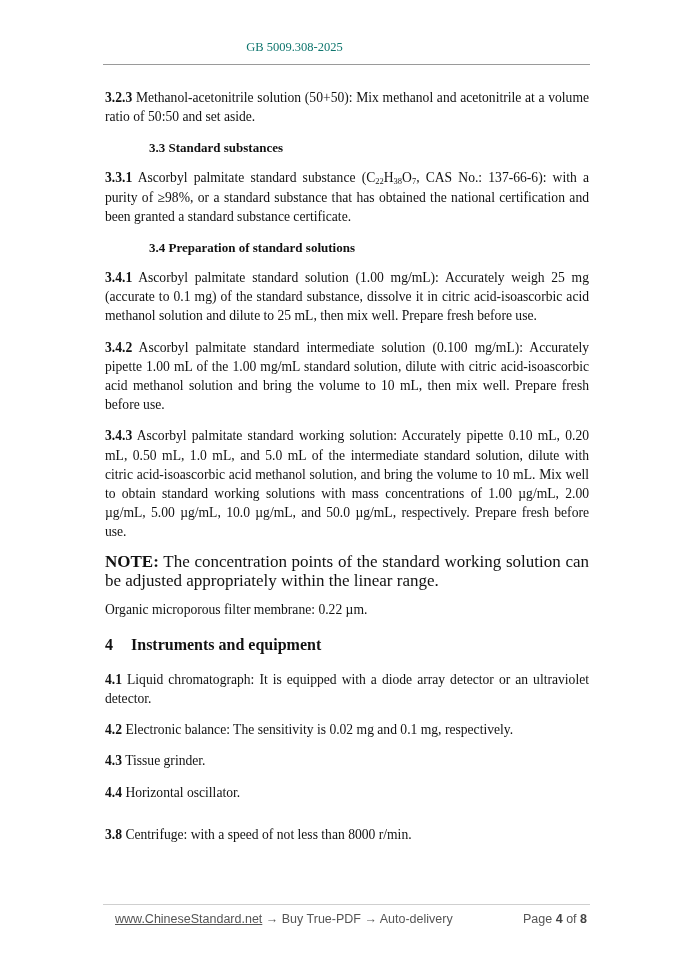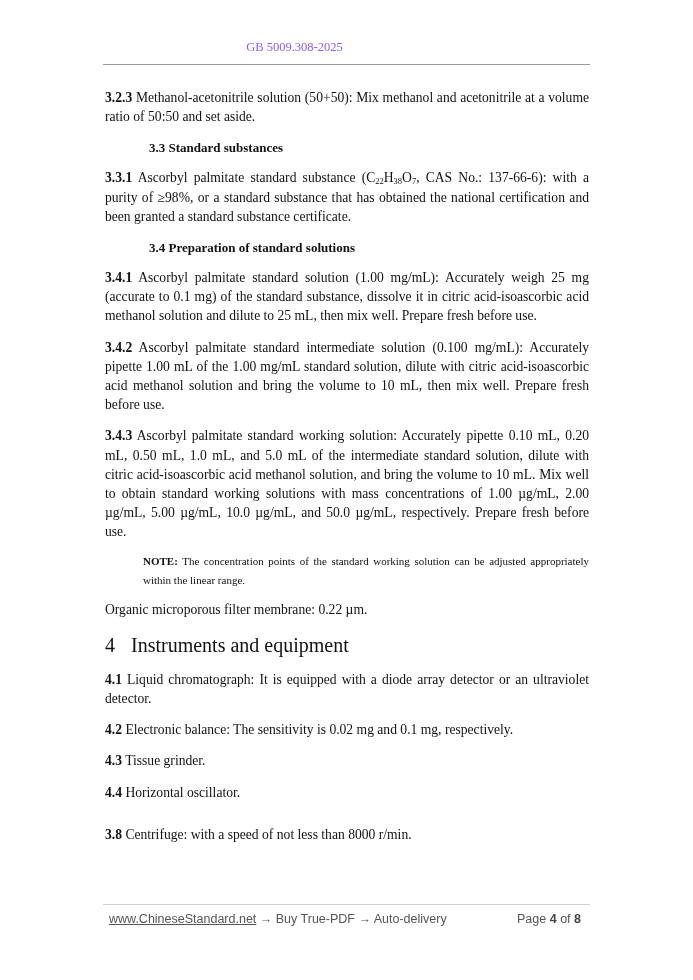--- a/index.html
+++ b/index.html
@@ -1,30 +1,30 @@
 <!DOCTYPE html>
 <html><head>
 <meta charset="utf-8">
 <style>
   html, body { margin: 0; padding: 0; background: #ffffff; }
   body { width: 693px; height: 980px; position: relative; overflow: hidden;
          font-family: "Liberation Serif", "DejaVu Serif", serif; color: #111; }
   .header { position: absolute; top: 40px; left: 0; width: 589px; text-align: center;
-            font-size: 12.5px; color: #8b5cf6; }
+            font-size: 12.5px; color: #0f766e; }
   .header-rule { position: absolute; top: 64px; left: 103px; width: 487px; height: 1px; background: #9a9a9a; }
   .content { position: absolute; top: 88px; left: 105px; width: 484px; }
   p { margin: 0; font-size: 13.6px; line-height: 19.2px; text-align: justify; }
   .b { font-weight: bold; }
   .h3 { font-weight: bold; font-size: 13px; line-height: 19px; margin-left: 44px; }
-  .note { font-size: 11px; line-height: 19px; margin-left: 38px; }
-  .h2 { font-weight: normal; font-size: 20px; line-height: 22px; }
+  .note { font-size: 17px; line-height: 19px; }
+  .h2 { font-weight: bold; font-size: 16px; line-height: 22px; }
   .h2 .num { display: inline-block; width: 26px; }
   sub { font-size: 8.5px; vertical-align: -2px; line-height: 0; }
   .footer-rule { position: absolute; top: 904px; left: 103px; width: 487px; height: 1px; background: #cfcfcf; }
-  .footer { position: absolute; top: 912px; left: 109px; width: 472px; font-family: "Liberation Sans", "DejaVu Sans", sans-serif;
+  .footer { position: absolute; top: 912px; left: 115px; width: 472px; font-family: "Liberation Sans", "DejaVu Sans", sans-serif;
             font-size: 12.5px; color: #555; display: flex; justify-content: space-between; }
   .footer a { color: #555; text-decoration: underline; }
   .footer .pg b { color: #444; }
 </style>
 </head>
 <body>
 
 <div class="header">GB 5009.308-2025</div>
 <div class="header-rule"></div>
 

